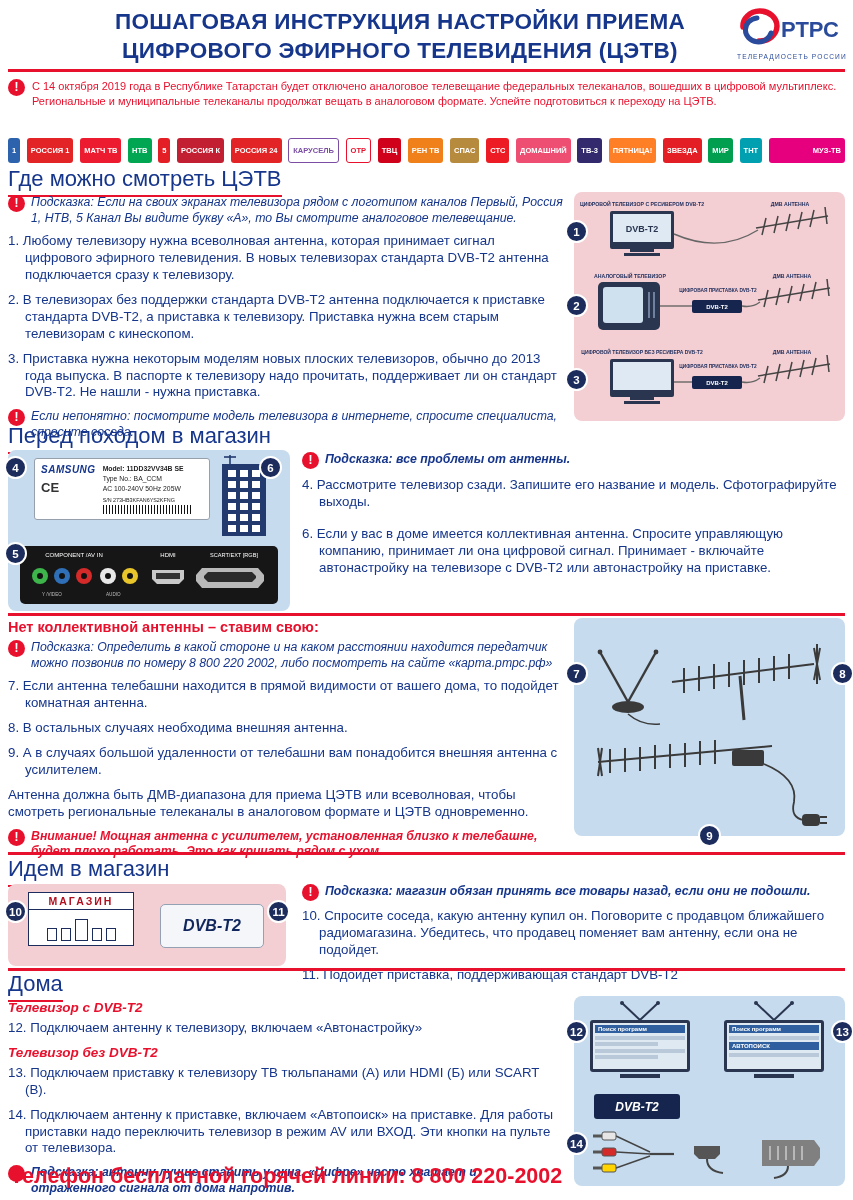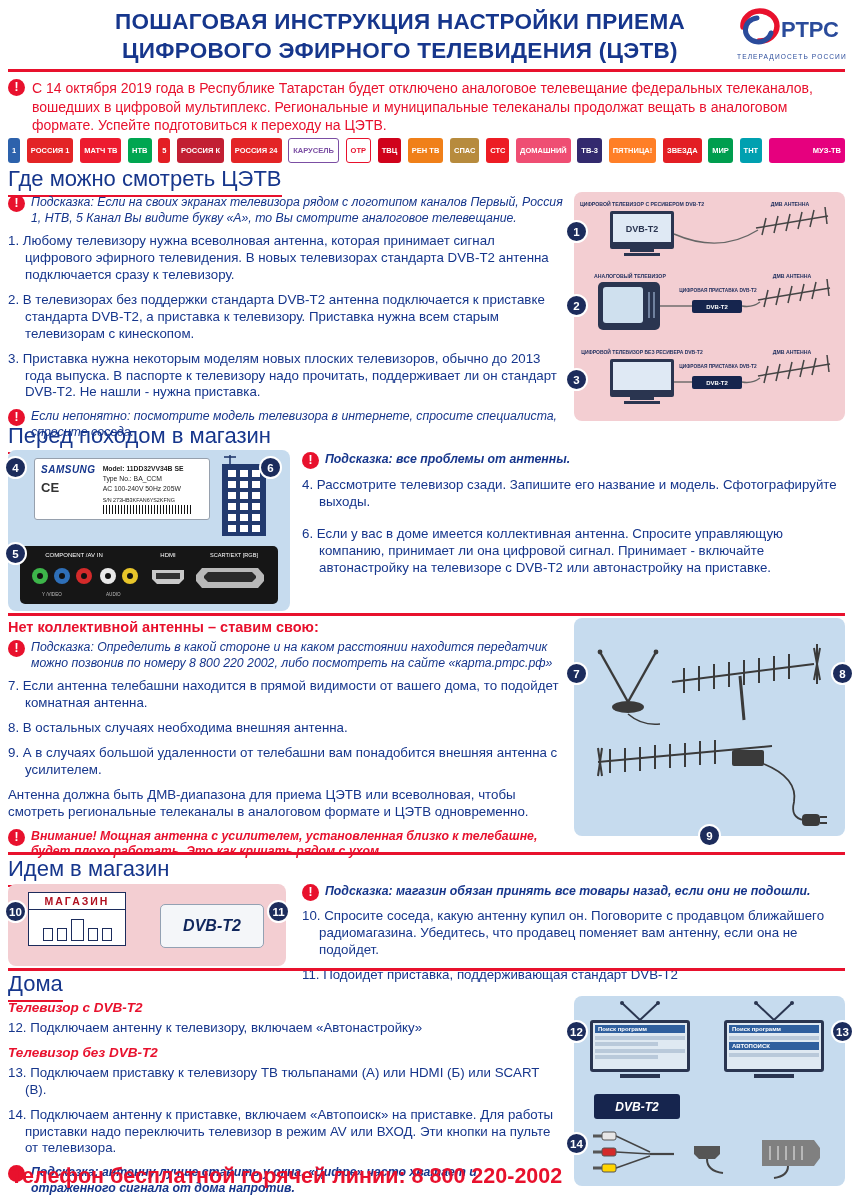--- a/index.html
+++ b/index.html
@@ -5,21 +5,21 @@
   *{margin:0;padding:0;box-sizing:border-box}
   body{background:#fff}
   .poster{position:relative;width:853px;height:1200px;margin:0 auto;background:#fff;
           font-family:"Liberation Sans",sans-serif;overflow:hidden}
   .abs{position:absolute}
   .rule{position:absolute;left:8px;width:837px;height:2.5px;background:#e8112d}
   .title{position:absolute;left:70px;top:8px;width:660px;text-align:center;color:#16368c;
          font-size:22.5px;font-weight:bold;line-height:1.28;letter-spacing:.3px}
   .logo{position:absolute;left:731px;top:3px}
   .intro{position:absolute;left:8px;top:79px;width:840px;display:flex;gap:7px;align-items:flex-start}
-  .intro p{color:#e8112d;font-size:14px;line-height:1.33}
+  .intro p{color:#e8112d;font-size:11px;line-height:1.33}
   .excl{flex:0 0 auto;width:17px;height:17px;border-radius:50%;background:#e8112d;color:#fff;
         font-weight:bold;font-size:12px;line-height:17px;text-align:center}
   .channels{position:absolute;left:8px;top:138px;width:837px;display:flex;
             justify-content:space-between;align-items:center}
   .channel{height:25px;display:flex;align-items:center;justify-content:center;padding:0 4px;
            border-radius:3px;font-size:7.5px;font-weight:bold;white-space:nowrap}
   .sec-h{position:absolute;color:#16368c;font-size:22px;font-weight:normal}
   .sec-h span{display:inline-block;border-bottom:2.5px solid #e8112d;padding-bottom:3px}
   .sec-h-red{position:absolute;color:#e8112d;font-size:14.5px;font-weight:bold}
   .col{position:absolute}
@@ -44,21 +44,21 @@
   .lbl-left{display:flex;flex-direction:column;gap:5px;align-items:flex-start}
   .samsung-logo{color:#16368c;font-weight:bold;font-style:italic;font-size:10px;letter-spacing:.5px}
   .ce-mark{font-size:13px;color:#333;font-weight:bold}
   .lbl-right{flex:1}
   .lbl-line{font-size:6.8px;color:#222;line-height:1.5}
   .lbl-line.b{font-weight:bold}
   .lbl-sn{font-size:5.4px;color:#222;margin-top:2px}
   .barcode{height:9px;margin-top:2px;width:90px;
            background:repeating-linear-gradient(90deg,#111 0 1px,#fff 1px 3px,#111 3px 4px,#fff 4px 6px)}
   
-  .shop{position:absolute;width:98px}
+  .shop{position:absolute;width:106px}
   .shop-sign{background:#fff;border:1.5px solid #1c2c5c;color:#b01020;font-weight:bold;
              font-size:10.5px;letter-spacing:2px;text-align:center;padding:2px 0}
   .shop-body{background:#fff;border:1.5px solid #1c2c5c;border-top:none;height:36px;display:flex;
              gap:4px;align-items:flex-end;justify-content:center;padding:4px}
   .shop-win{width:10px;height:13px;border:1.3px solid #1c2c5c}
   .shop-door{width:13px;height:22px;border:1.3px solid #1c2c5c}
   .stb-shop{position:absolute;background:#f4f6f9;border:1.5px solid #93a1b3;border-radius:5px;
             display:flex;align-items:center;justify-content:center;color:#10265c;
             font-weight:bold;font-style:italic;font-size:16px}
   

